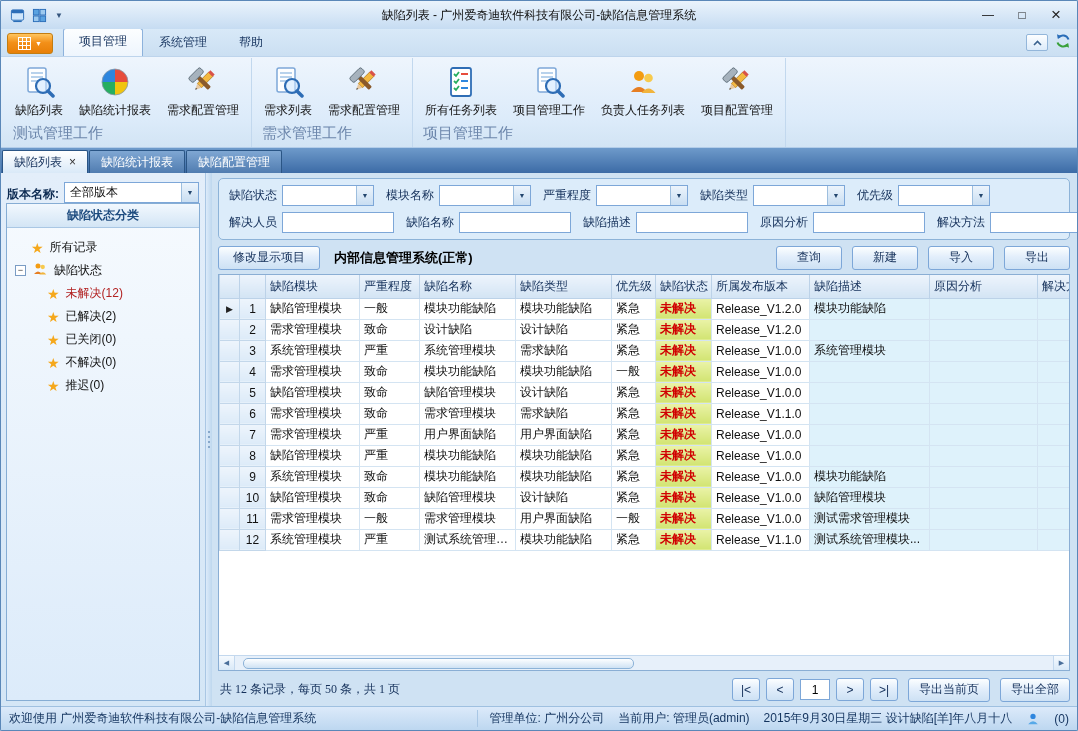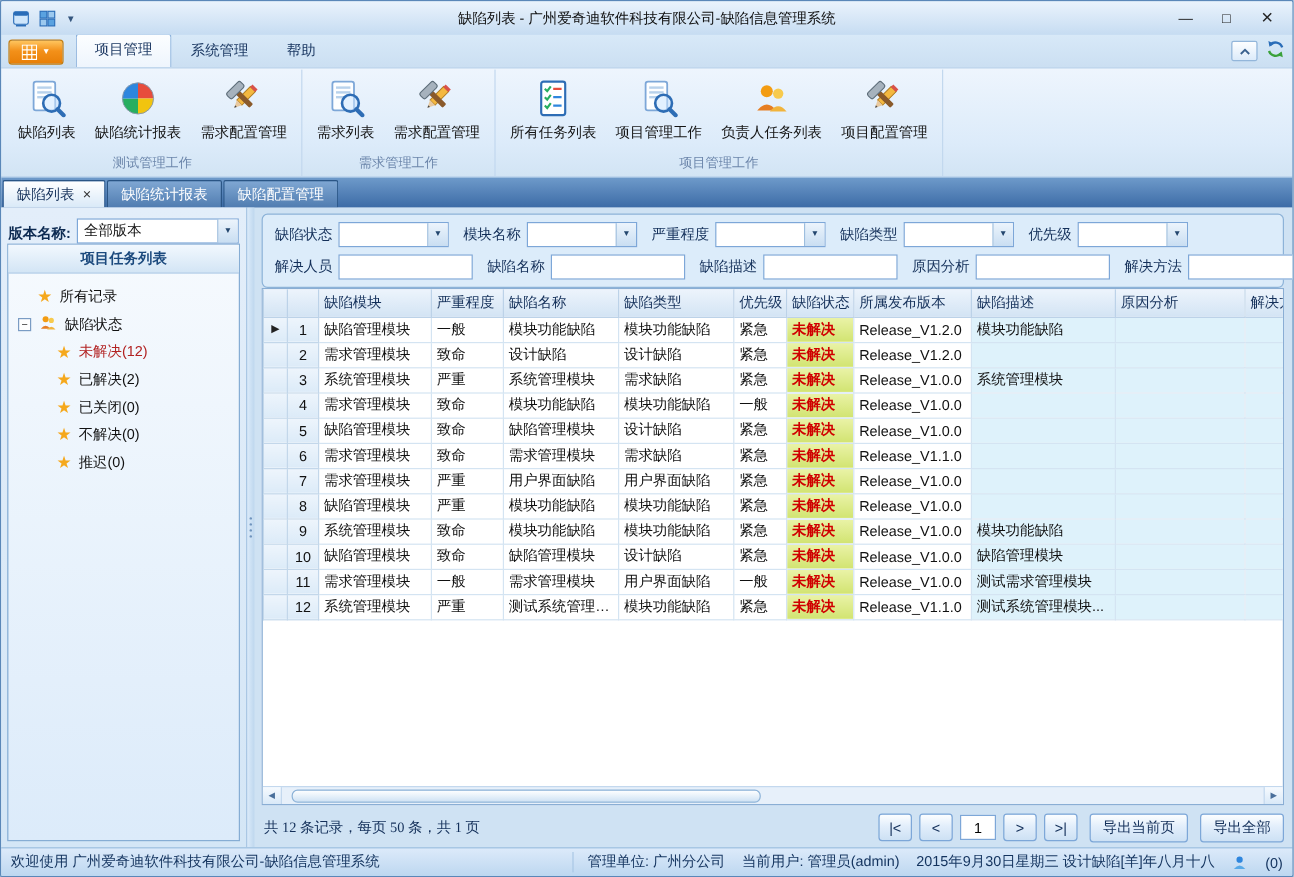--- a/index.html
+++ b/index.html
@@ -31,21 +31,21 @@
   .refico svg { width:16px; height:16px; }
 
   
   .ribbon { height:92px; flex:none; background:linear-gradient(#eef5fd,#dcebfa 70%,#d2e4f4); border-top:1px solid #bdd4ec; border-bottom:1px solid #b3cde9; display:flex; padding:1px 2px 0; }
   .rgroup { display:flex; flex-direction:column; border-right:1px solid #c2d8ee; }
   .ritems { flex:1; display:flex; align-items:flex-start; padding:4px 4px 0; }
   .ritem { display:flex; flex-direction:column; align-items:center; gap:4px; padding:4px 8px; border-radius:3px; }
   .ricon { width:32px; height:32px; }
   .ricon svg { width:32px; height:32px; }
   .rlabel { white-space:nowrap; color:#141414; }
-  .glabel { text-align:center; color:#6c86ab; font-size:11px; padding:1px 10px 4px; white-space:nowrap; }
+  .glabel { color:#6c86ab; font-size:15px; padding:1px 10px 4px; white-space:nowrap; }
 
   
   .doctabs { height:25px; flex:none; background:linear-gradient(#6e9aca,#3c6ba6); display:flex; align-items:flex-end; padding:2px 0 0 1px; gap:1px; }
   .dtab { height:23px; display:flex; align-items:center; gap:7px; padding:0 11px; border:1px solid #2a5585; border-bottom:none; border-radius:2px 2px 0 0; white-space:nowrap; }
   .dtab.active { background:linear-gradient(#ffffff,#d9e9f8); color:#14305a; }
   .dtab.inactive { background:linear-gradient(#7fa7d3,#507cb0); color:#fff; }
   .dclose { font-size:12px; color:#333; }
 
   
   .main { flex:1; display:flex; min-height:0; background:#cfe2f3; }
@@ -322,21 +322,21 @@
 
     <div class="sidebar">
       <div class="vrow">
         <span class="vlabel">版本名称:</span>
         <div class="combo">
           <span class="val">全部版本</span>
           <span class="cbtn">▼</span>
         </div>
       </div>
       <div class="sidepanel">
-        <div class="sidepanel-h">项目任务列表</div>
+        <div class="sidepanel-h">缺陷状态分类</div>
         <div class="tree" id="tree">
             <div class="tnode" style="padding-left: 22px;">
               <span class="star">★</span>
               <span class="tlabel">所有记录</span>
             </div>
             <div class="tnode" style="padding-left: 6px;">
               <span class="expander">−</span>
               <span class="ticon"><svg viewBox="0 0 32 32">
                   <circle cx="12" cy="10" r="5" fill="#f39c12"></circle>
                   <path d="M4 26 q8 -10 16 0 z" fill="#e67e22"></path>
@@ -413,20 +413,31 @@
             <input class="finput" style="">
             <span class="flabel">缺陷描述</span>
             <input class="finput" style="">
             <span class="flabel">原因分析</span>
             <input class="finput" style="">
             <span class="flabel">解决方法</span>
             <input class="finput" style="">
           </div>
       </div>
 
+      <div class="toolrow">
+        <div class="btn">修改显示项目</div>
+        <span class="systitle">内部信息管理系统(正常)</span>
+        <span class="spacer"></span>
+        <div class="abtns" id="action-buttons">
+            <div class="btn">查询</div>
+            <div class="btn">新建</div>
+            <div class="btn">导入</div>
+            <div class="btn">导出</div>
+          </div>
+      </div>
 
       <div class="gridwrap">
         <div class="gridview">
           <table class="grid" id="grid-table">
               <colgroup>
                 <col style="width: 20px;">
                 <col style="width: 26px;">
                 <col style="width: 94px;">
                 <col style="width: 60px;">
                 <col style="width: 96px;">

